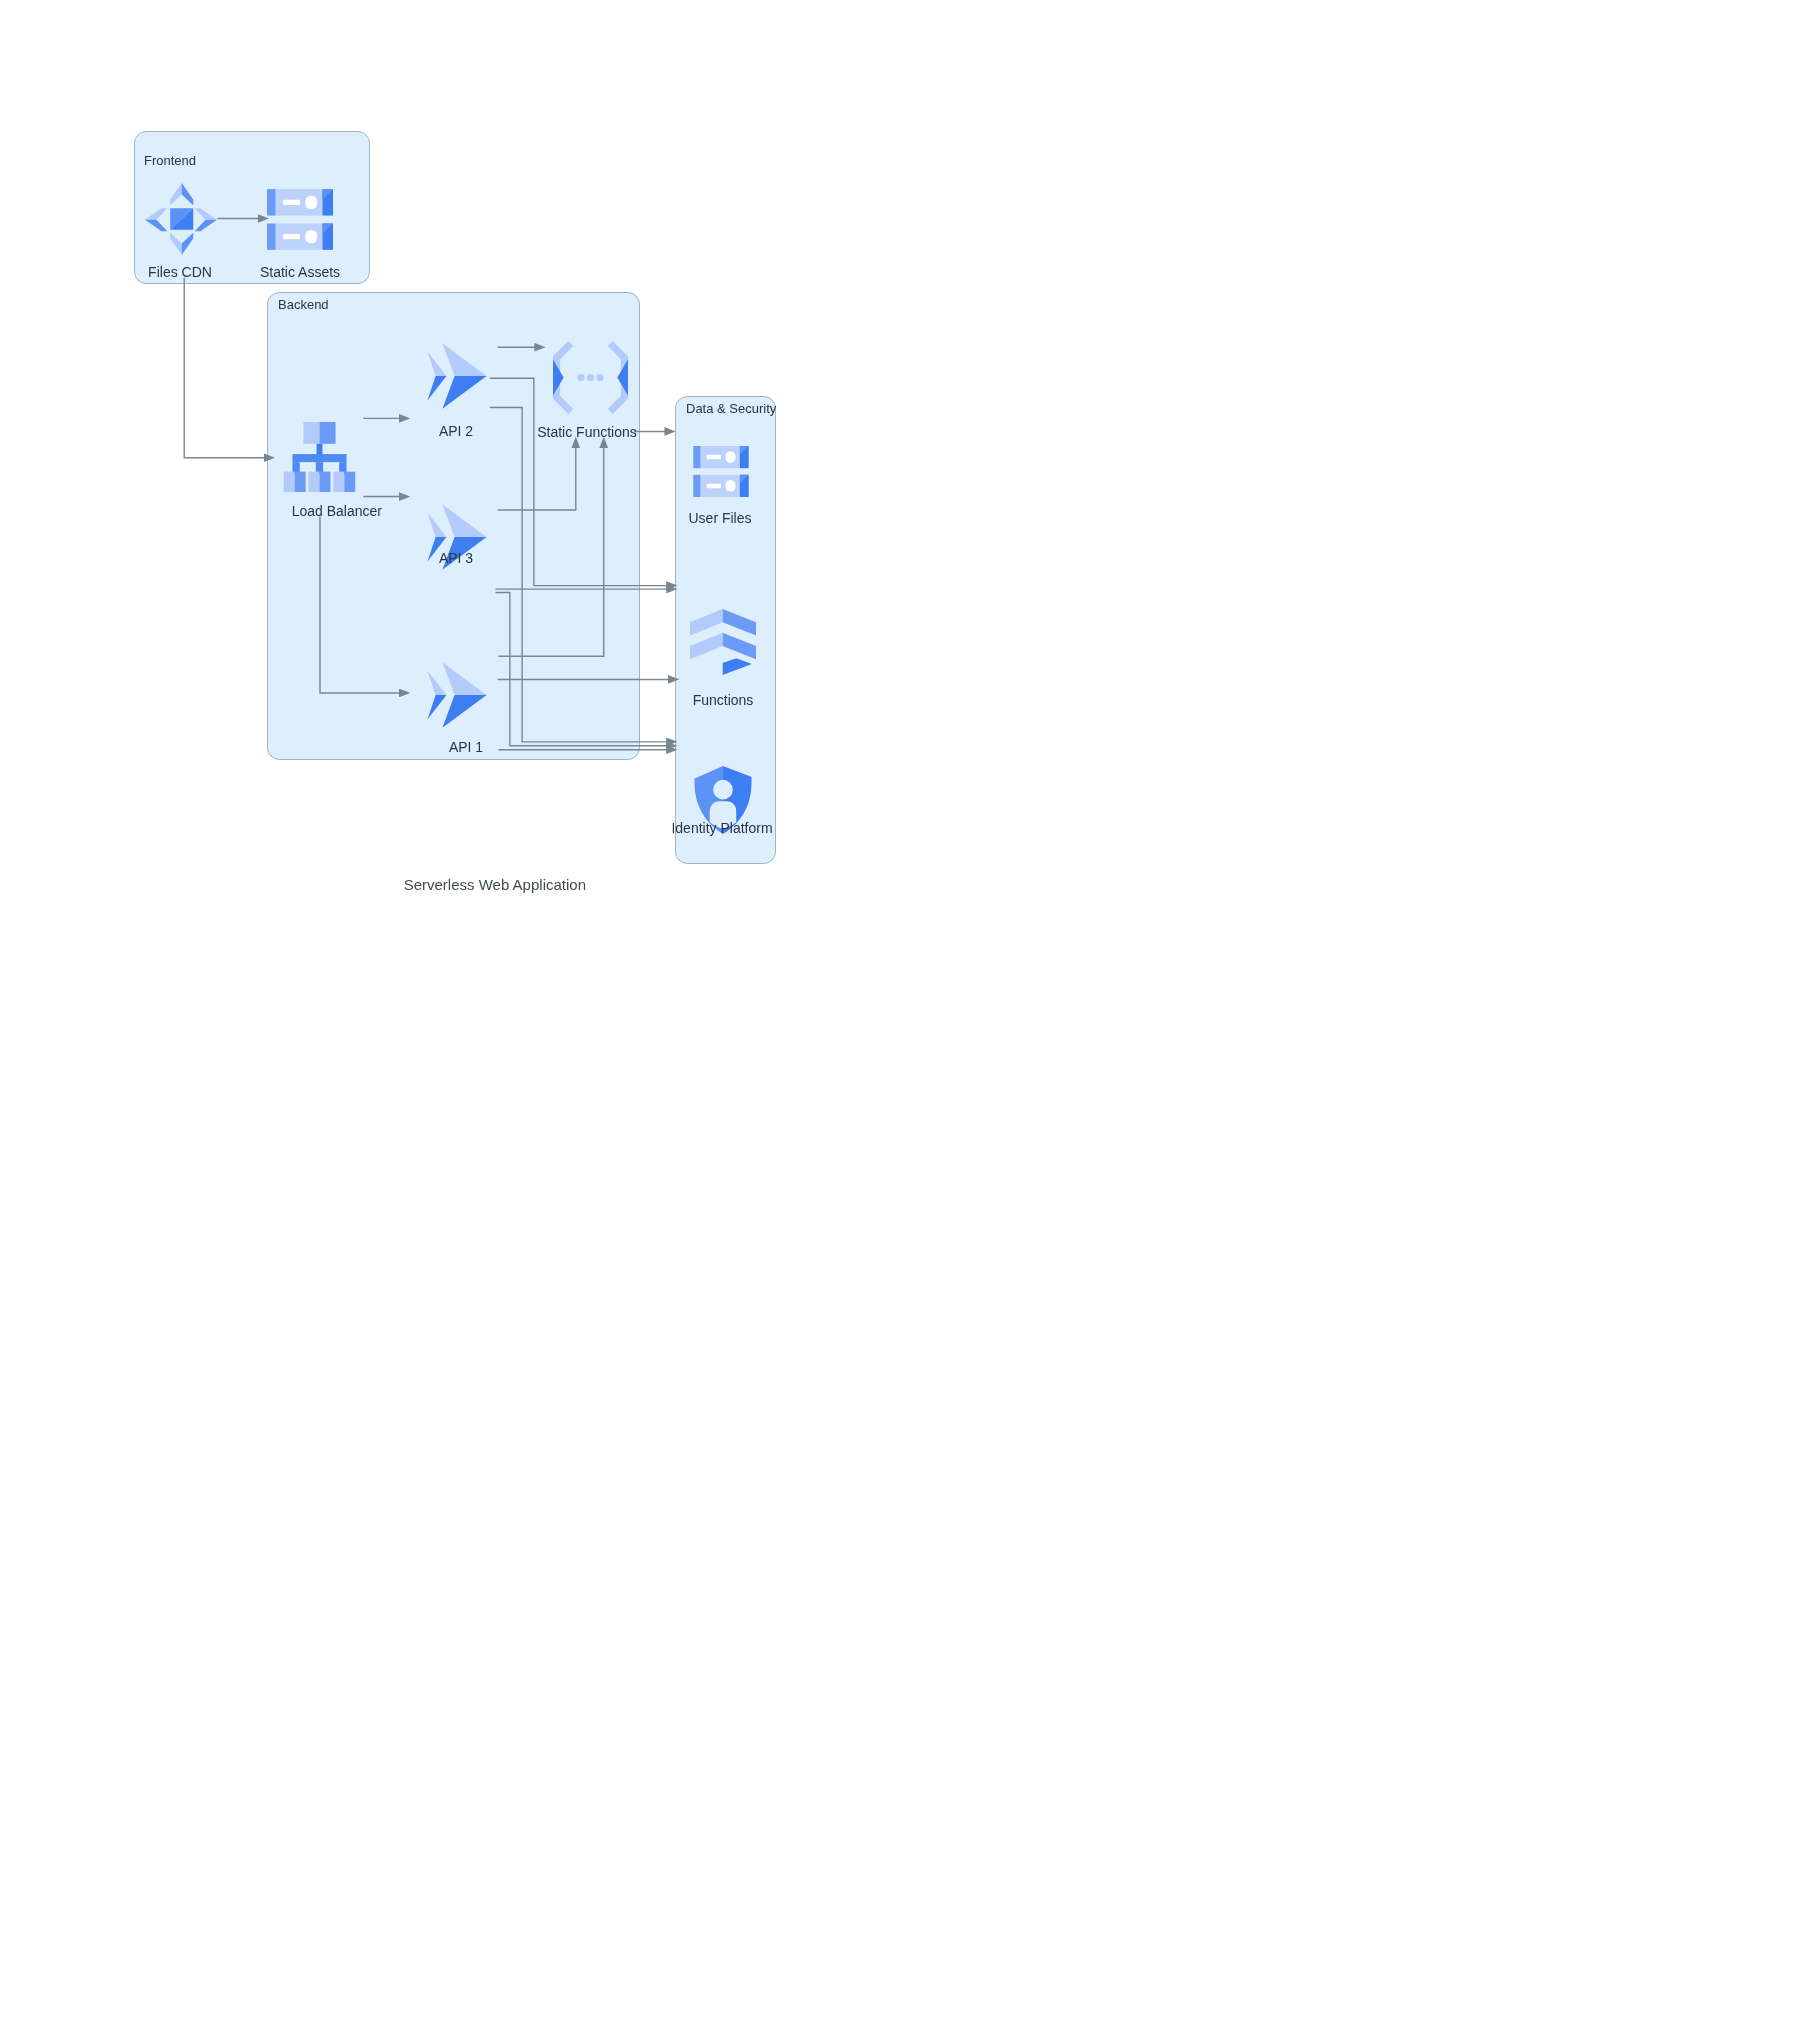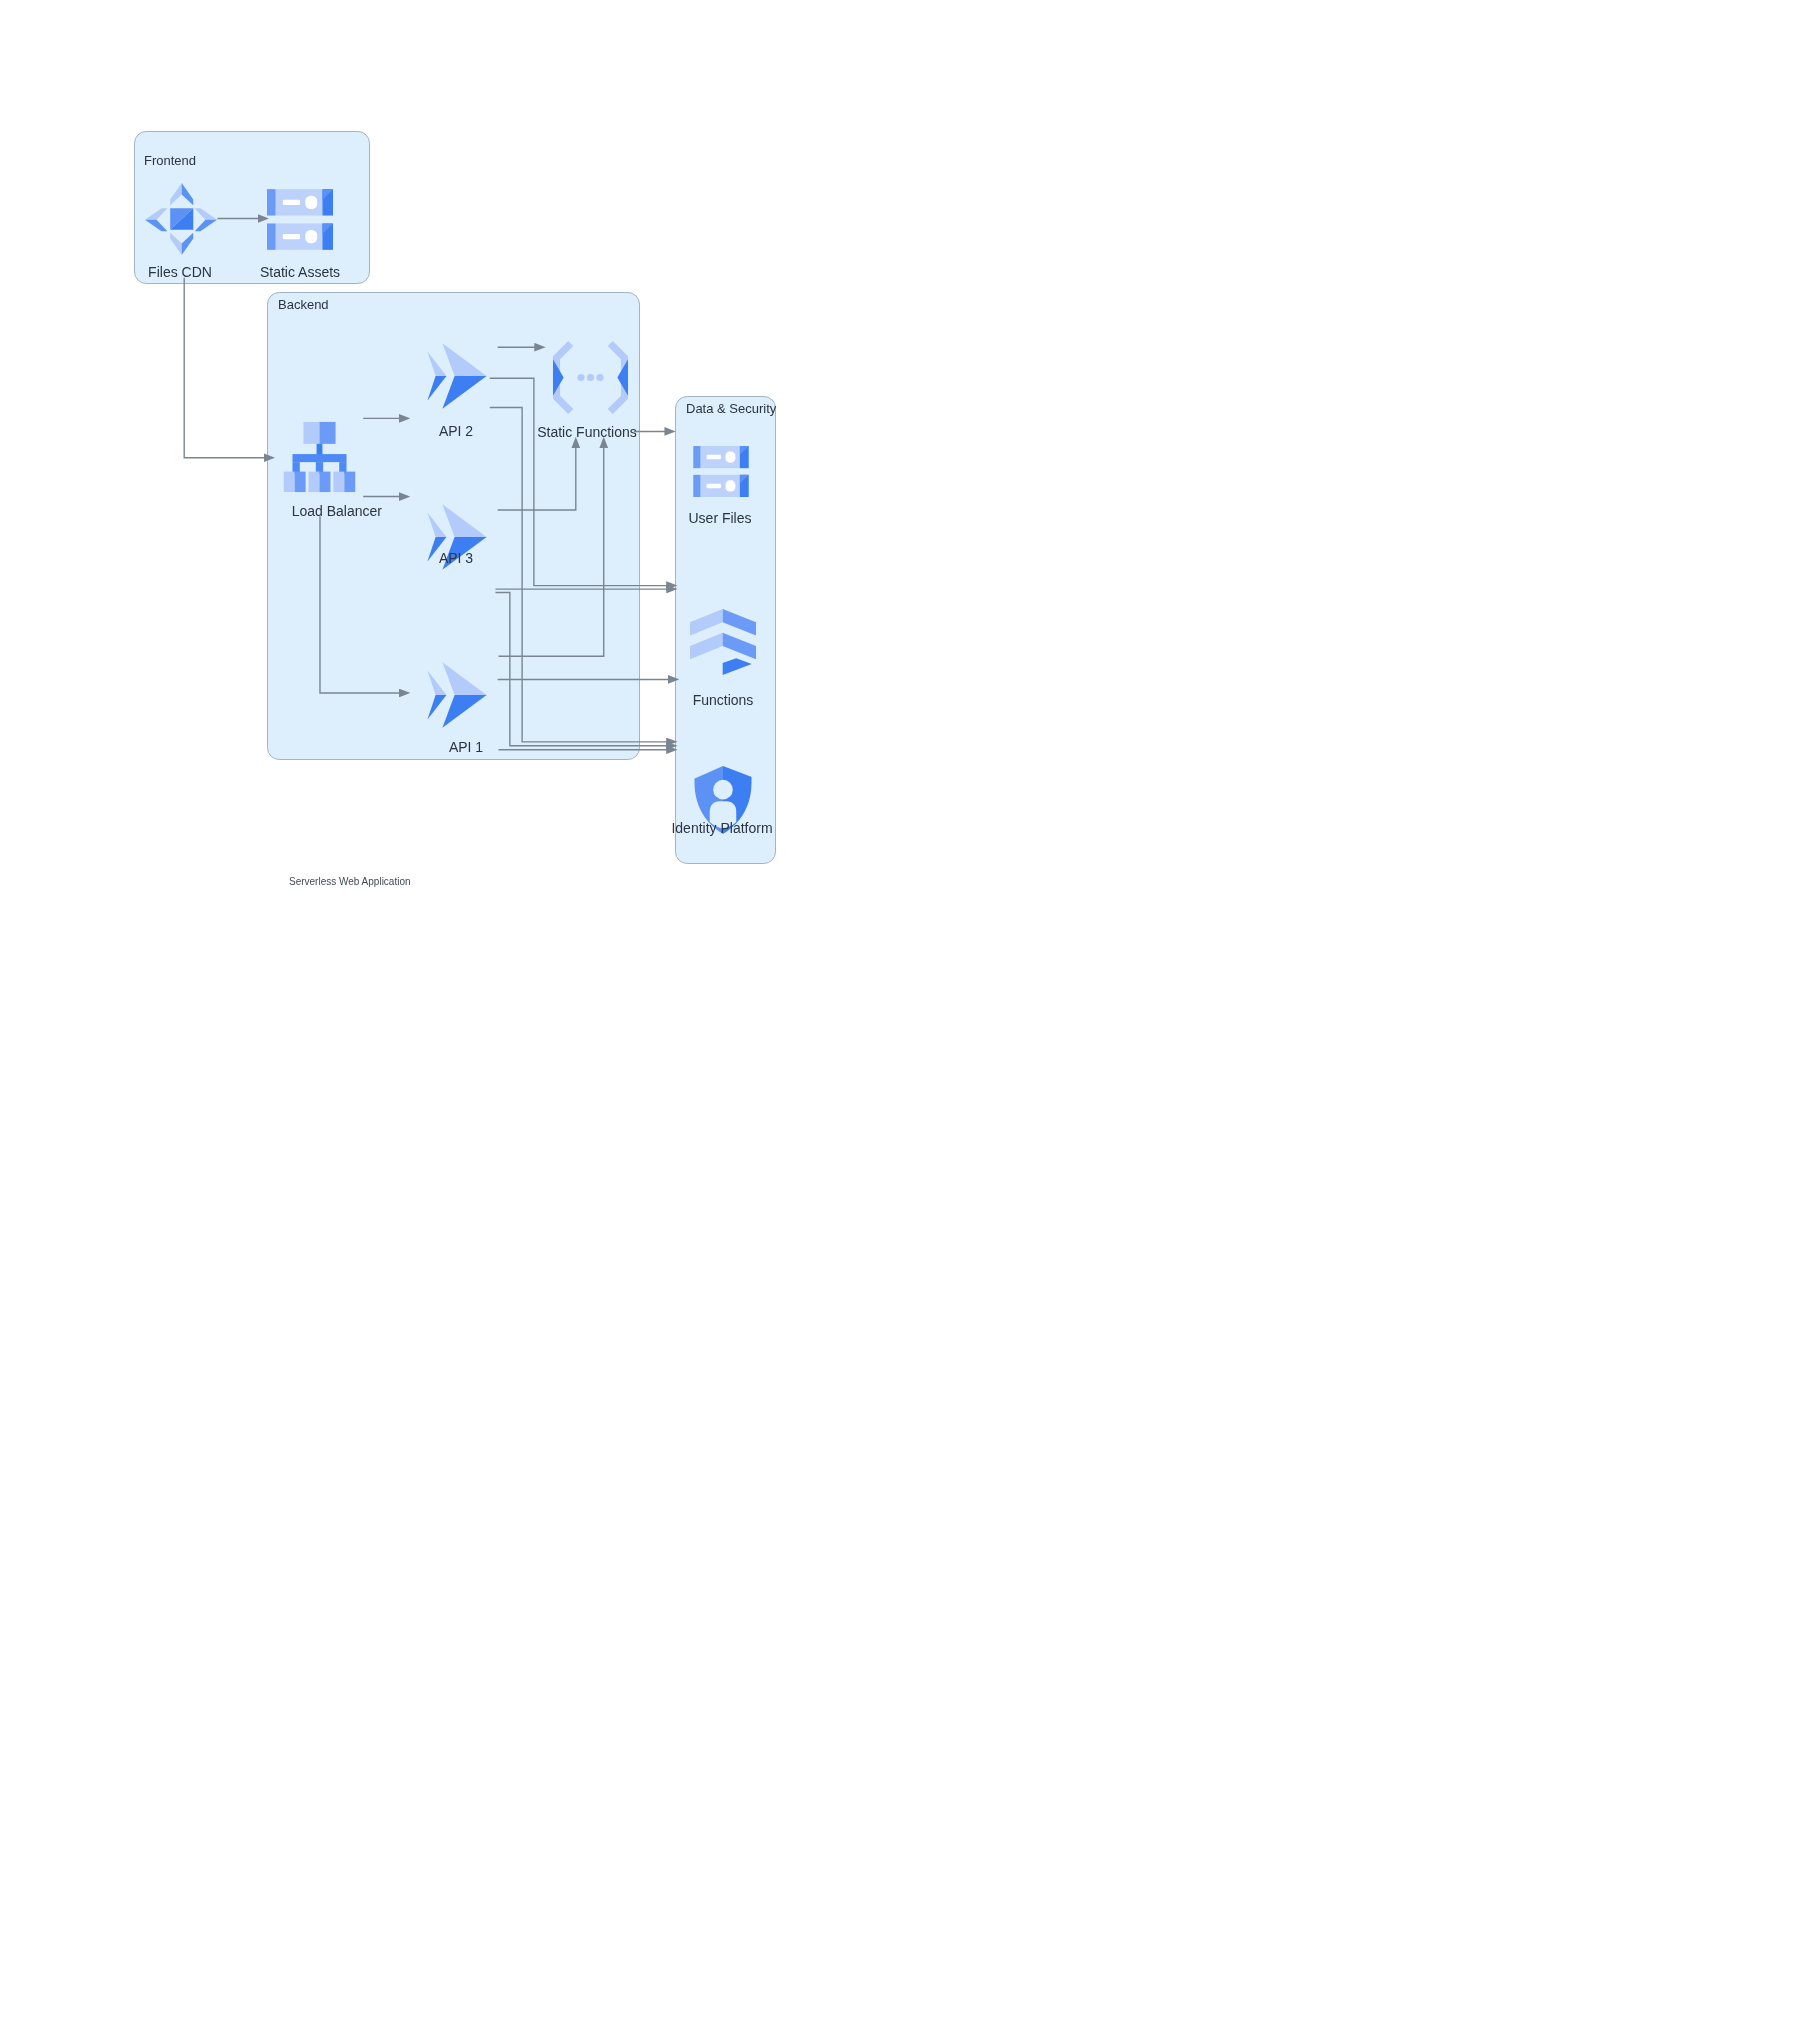--- a/index.html
+++ b/index.html
@@ -28,22 +28,22 @@
   #label-cdn{left:106px;top:264px;}
   #label-static{left:226px;top:264px;}
   #label-lb{left:234px;top:503px;text-align:right;}
   #label-api2{left:382px;top:423px;}
   #label-api3{left:382px;top:550px;}
   #label-api1{left:392px;top:739px;}
   #label-cf{left:513px;top:424px;}
   #label-uf{left:646px;top:510px;}
   #label-fs{left:649px;top:692px;}
   #label-idp{left:648px;top:820px;}
-  .diagram-title{position:absolute;left:289px;top:876px;width:297px;text-align:left;
-                 font-size:10px;color:var(--title-text);z-index:2;}
+  .diagram-title{position:absolute;left:289px;top:876px;width:297px;text-align:right;
+                 font-size:15px;color:var(--title-text);z-index:2;}
   .edge{stroke:var(--connector);stroke-width:1.6;fill:none;}
 </style>
 </head>
 <body>
 
 <div class="stage">
 
   <section class="zone" id="zone-frontend"></section>
   <section class="zone" id="zone-backend"></section>
   <section class="zone" id="zone-data"></section>

